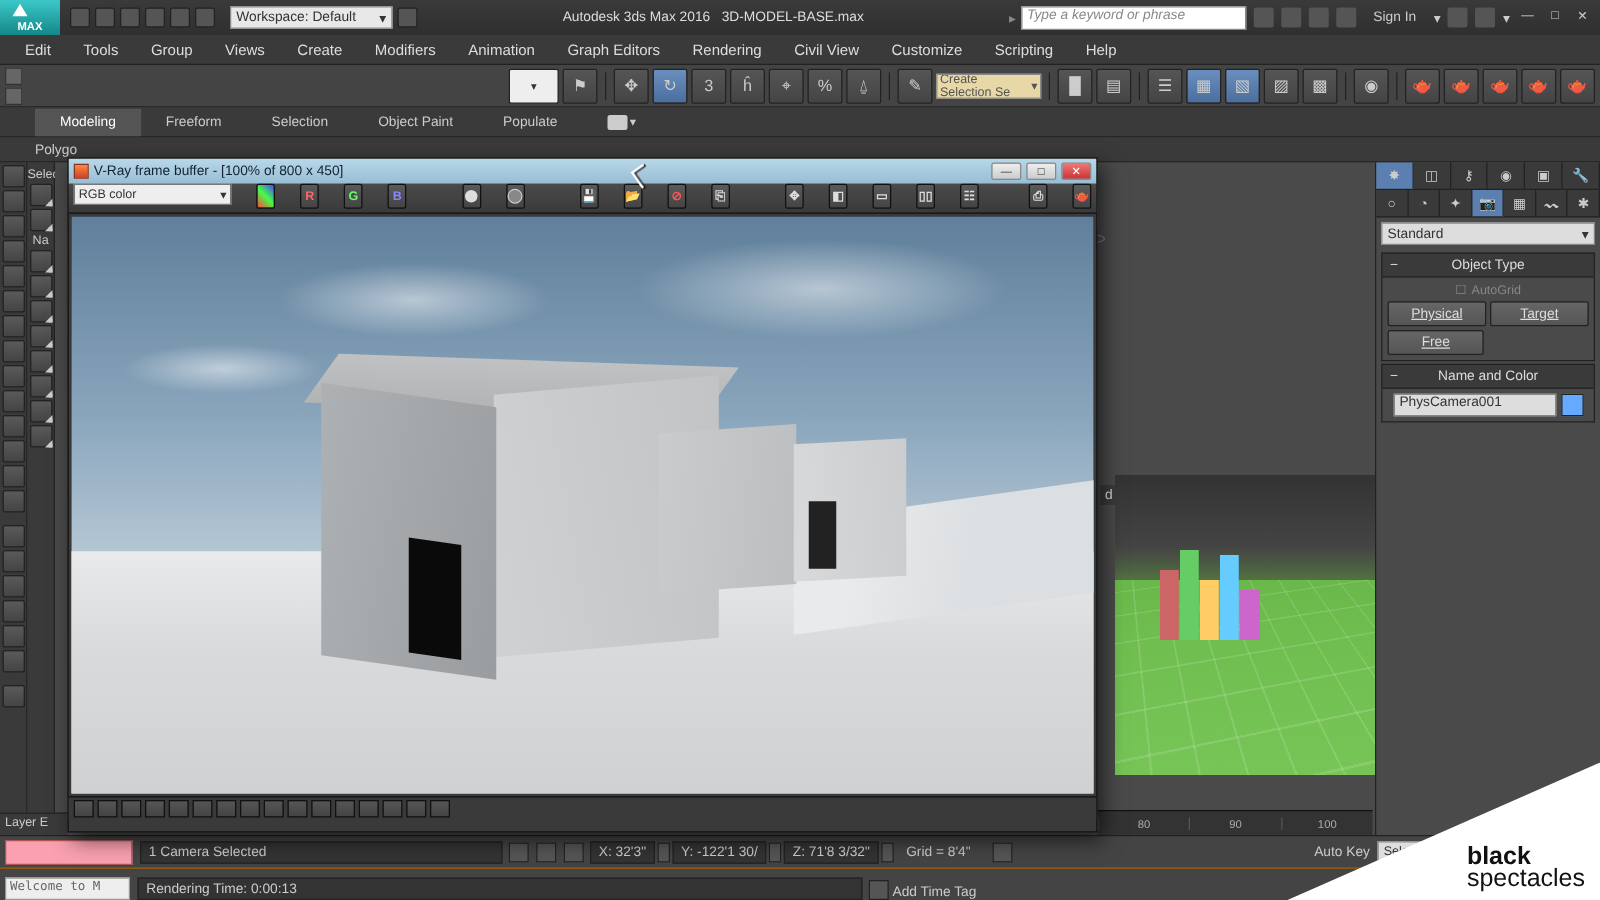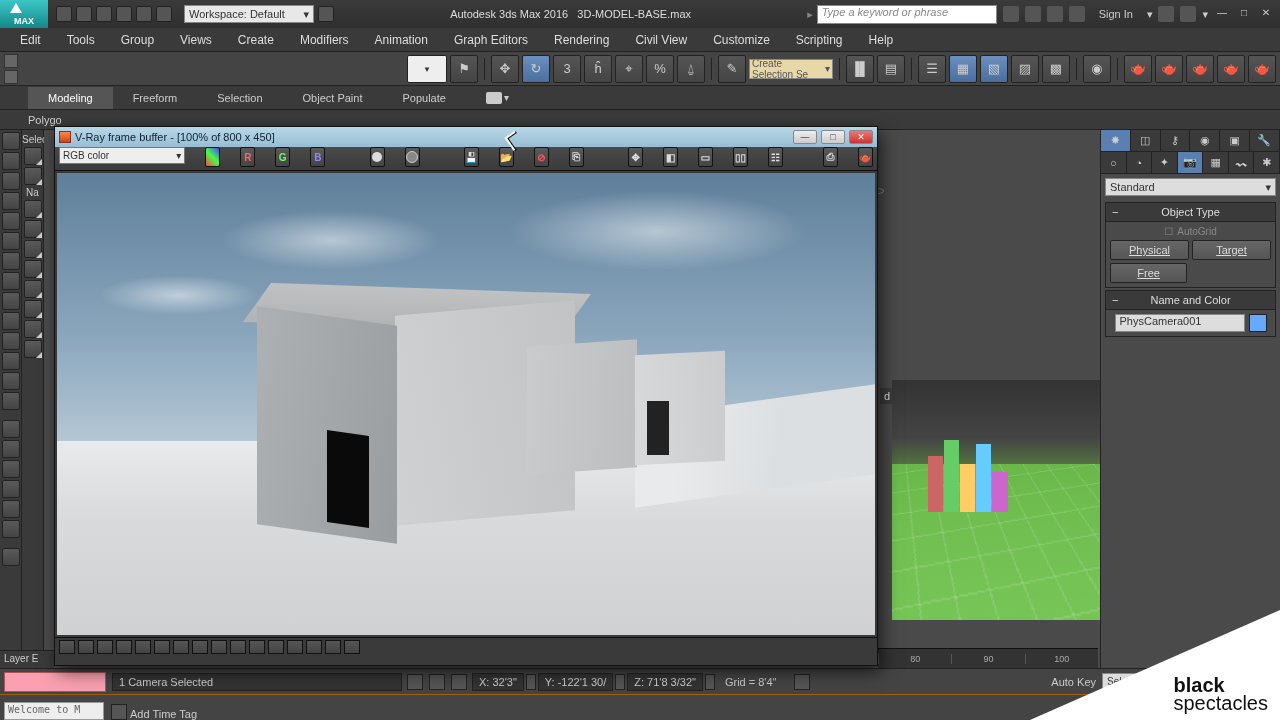--- a/index.html
+++ b/index.html
@@ -483,20 +483,21 @@
         <span>Selected</span>
         <span>▾</span>
       </div>
     <div class="play-btn"></div>
     <div class="play-btn"></div>
   </div>
 </div>
 
 <div class="status2">
   <div class="prompt-box">Welcome to M</div>
+  <div class="status-field" style="flex:0 0 580px">Rendering Time: 0:00:13</div>
   <div class="tag-btn"></div>
   <span>Add Time Tag</span>
   <div class="keypanel">
     <span>Set Key</span>
     <div class="play-btn"></div>
     <span>Key Filters</span>
   </div>
 </div>
 
 <div class="wm-tri"></div>

